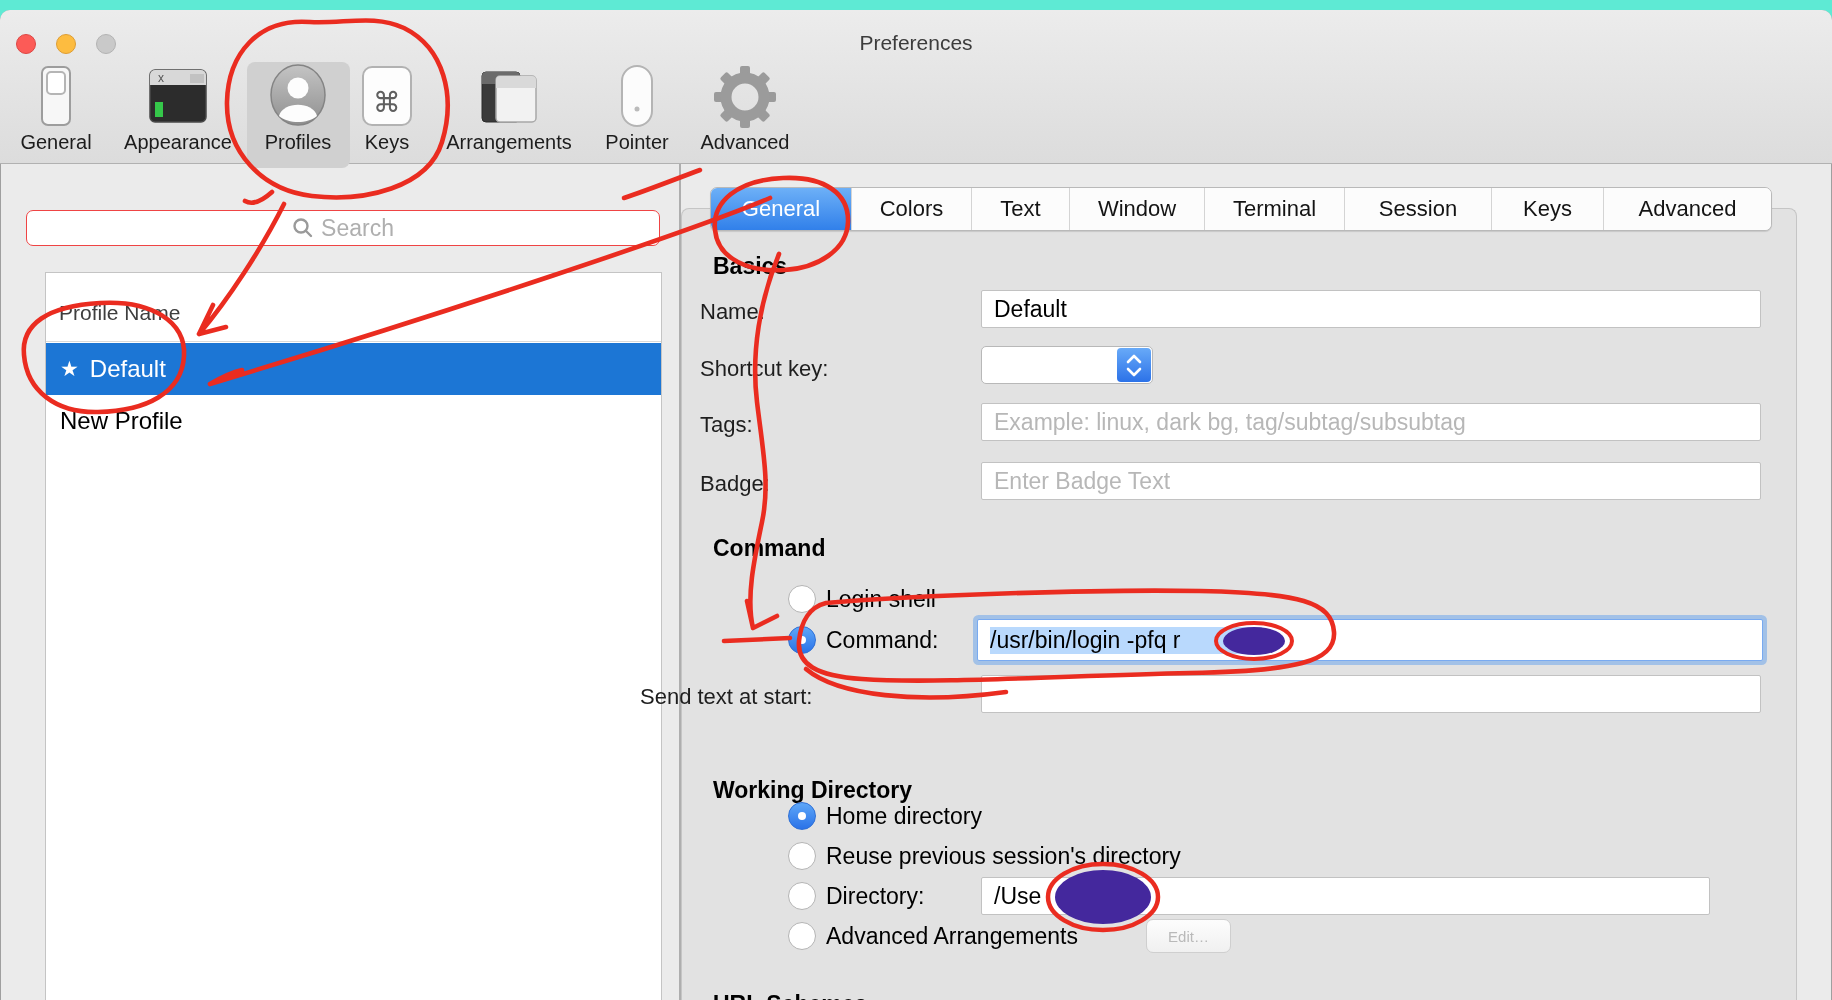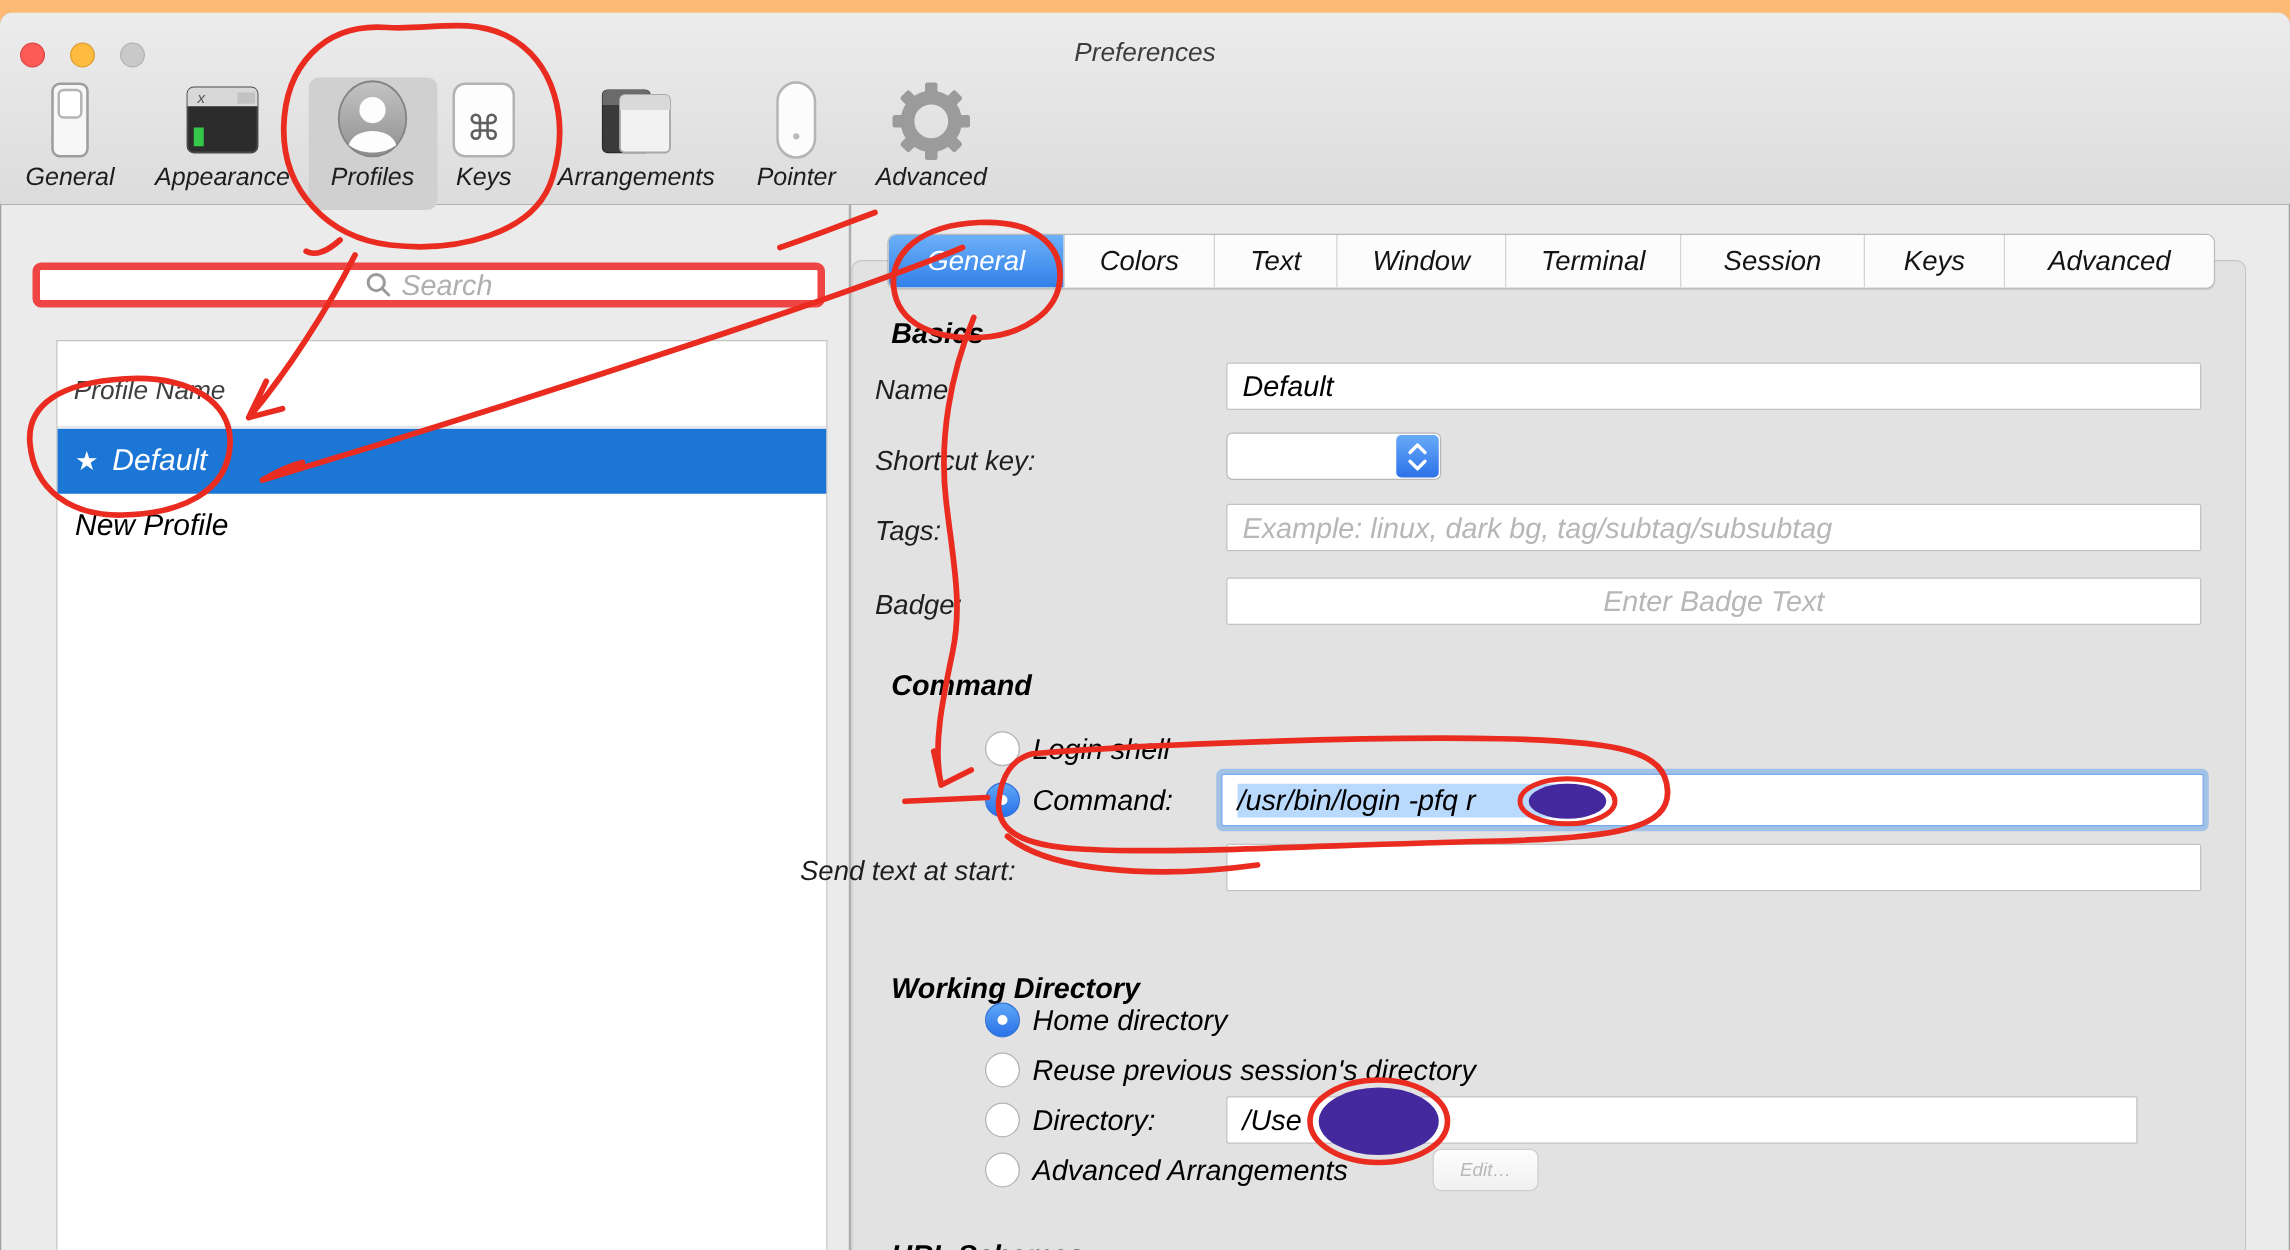--- a/index.html
+++ b/index.html
@@ -1,36 +1,36 @@
 <!DOCTYPE html>
 <html><head>
 <meta charset="utf-8">
 <style>
   html,body{margin:0;padding:0;}
-  .screen{position:relative;width:1832px;height:1000px;background:#fdba74;overflow:hidden;
-          font-family:"Liberation Sans","DejaVu Sans",sans-serif;font-style:italic;-webkit-font-smoothing:antialiased;}
+  .screen{position:relative;width:1832px;height:1000px;background:#5eead4;overflow:hidden;
+          font-family:"Liberation Sans","DejaVu Sans",sans-serif;-webkit-font-smoothing:antialiased;}
   .window{position:absolute;left:0;top:10px;width:1832px;height:990px;background:#ebebeb;
           border:1px solid #9f9f9f;border-bottom:none;border-radius:10px 10px 0 0;box-sizing:border-box;}
   
   .toolbar{position:absolute;left:0;top:10px;width:1832px;height:154px;
            background:linear-gradient(#ececec,#dcdcdc);border-bottom:1px solid #b1b1b1;
            border-radius:10px 10px 0 0;box-sizing:border-box;}
   .tl{position:absolute;top:24px;width:20px;height:20px;border-radius:50%;box-sizing:border-box;}
   .tl.close{left:16px;background:#fc5b57;border:1px solid #dd4643;}
   .tl.min{left:56px;background:#fdbc40;border:1px solid #de9d33;}
   .tl.zoom{left:96px;background:#c9c9c9;border:1px solid #b3b3b3;}
   .wtitle{position:absolute;left:0;top:21px;width:1832px;text-align:center;font-size:21px;
           font-weight:500;color:#3c3c3c;}
   .tsel{position:absolute;left:247px;top:52px;width:103px;height:106px;border-radius:8px;background:#d0d0d0;}
   .titem{position:absolute;top:52px;display:flex;flex-direction:column;align-items:center;}
   .ticon{height:66px;display:flex;align-items:flex-end;justify-content:center;}
   .tlabel{font-size:20px;color:#1c1c1c;margin-top:3px;white-space:nowrap;}
   
   .search{position:absolute;left:26px;top:210px;width:634px;height:36px;background:#fff;
-          border:6px solid #ef4444;border-radius:7px;display:flex;align-items:center;
+          border:1px solid #ef4444;border-radius:7px;display:flex;align-items:center;
           justify-content:center;gap:7px;box-sizing:border-box;}
   .search span{font-size:23px;color:#afafaf;}
   .plist{position:absolute;left:45px;top:272px;width:617px;height:728px;background:#fff;
          border:1px solid #c4c4c4;border-bottom:none;box-sizing:border-box;}
   .lheader{position:absolute;left:13px;top:28px;font-size:21px;color:#3e3e3e;}
   .lsep{position:absolute;left:0;top:68px;width:100%;height:1px;background:#dadada;}
   .prow{position:absolute;left:0;width:100%;height:52px;display:flex;align-items:center;
         padding-left:14px;box-sizing:border-box;font-size:24px;color:#000;}
   .prow.sel{top:70px;background:#1c76d5;color:#fff;}
   .prow.plain{top:122px;}
@@ -228,21 +228,21 @@
       <svg width="16" height="10" viewBox="0 0 16 10">
           <polyline points="2,2 8,8 14,2" fill="none" stroke="#fff" stroke-width="2.6" stroke-linecap="round" stroke-linejoin="round"></polyline>
         </svg>
     </div>
   </div>
   <div class="flabel" style="top:412px;">Tags:</div>
   <div class="ffield" style="left:981px;top:403px;width:780px;height:38px;">
     <span class="ph">Example: linux, dark bg, tag/subtag/subsubtag</span>
   </div>
   <div class="flabel" style="top:471px;">Badge:</div>
-  <div class="ffield" style="left:981px;top:462px;width:780px;height:38px;justify-content:center;">
+  <div class="ffield" style="left:981px;top:462px;width:780px;height:38px;">
     <span class="ph">Enter Badge Text</span>
   </div>
 
   <div class="fheading" style="left:713px;top:535px;">Command</div>
   <div class="radio" style="top:585px;"></div>
   <div class="rlabel" style="top:585px;">Login shell</div>
   <div class="radio on" style="top:626px;"></div>
   <div class="rlabel" style="top:626px;">Command:</div>
   <div class="ffield cmdfield">
     <span class="selbg">

